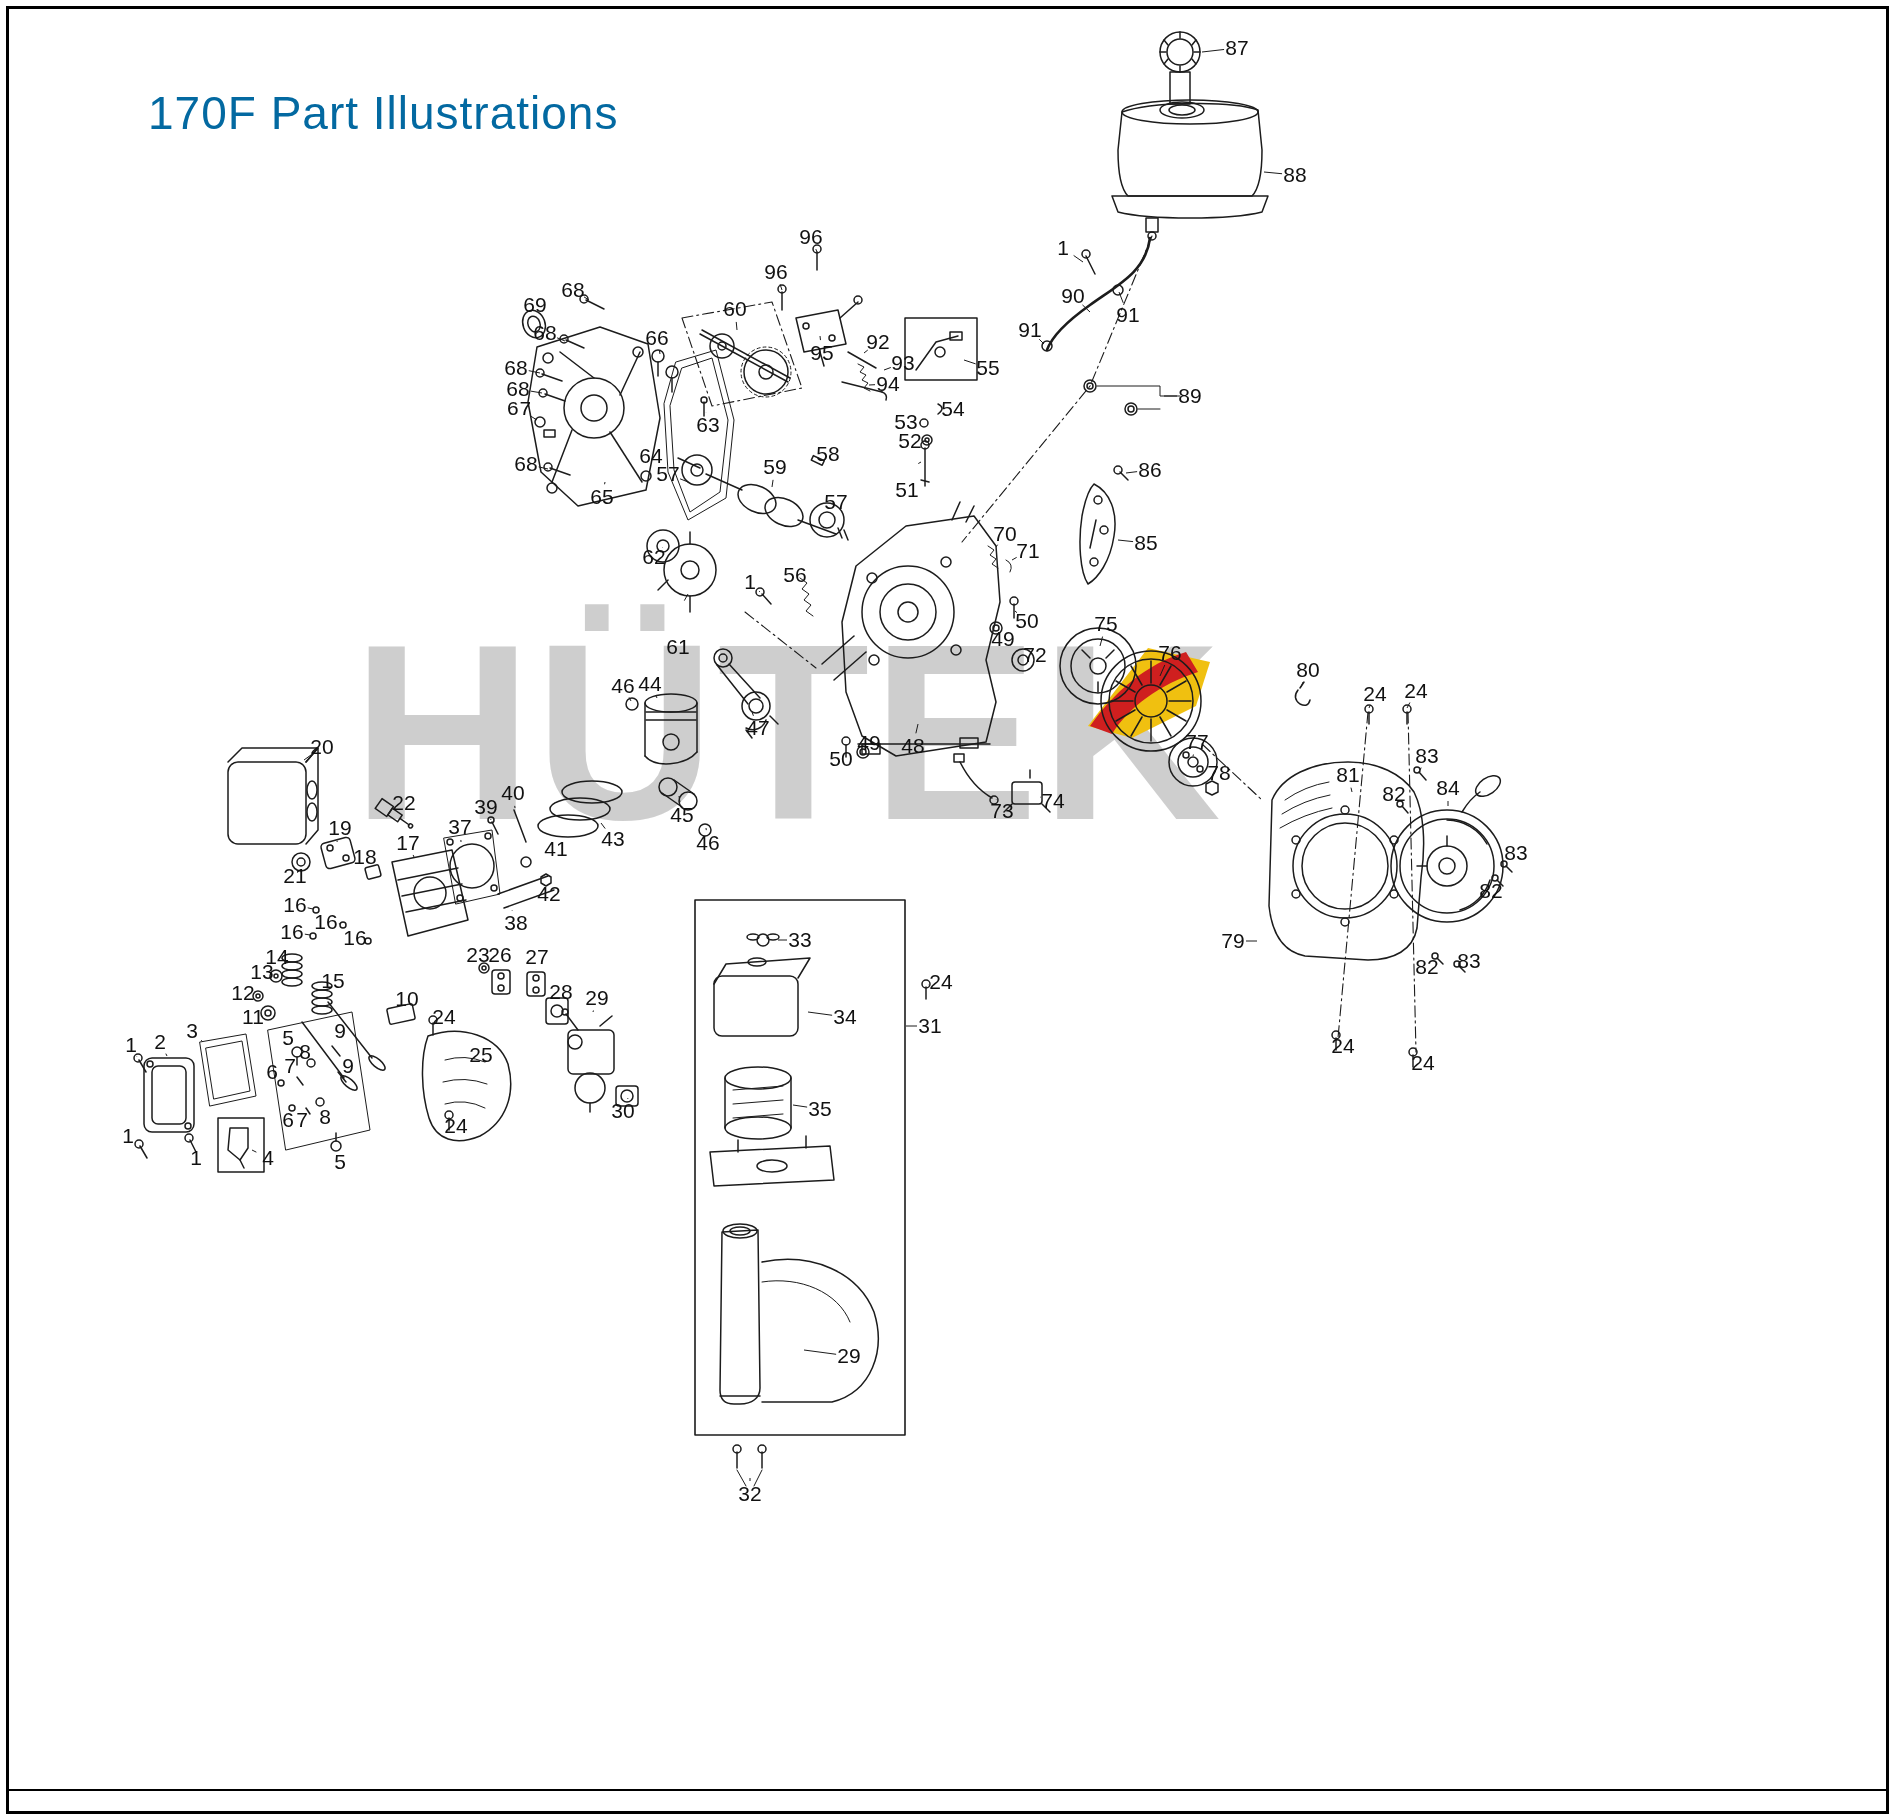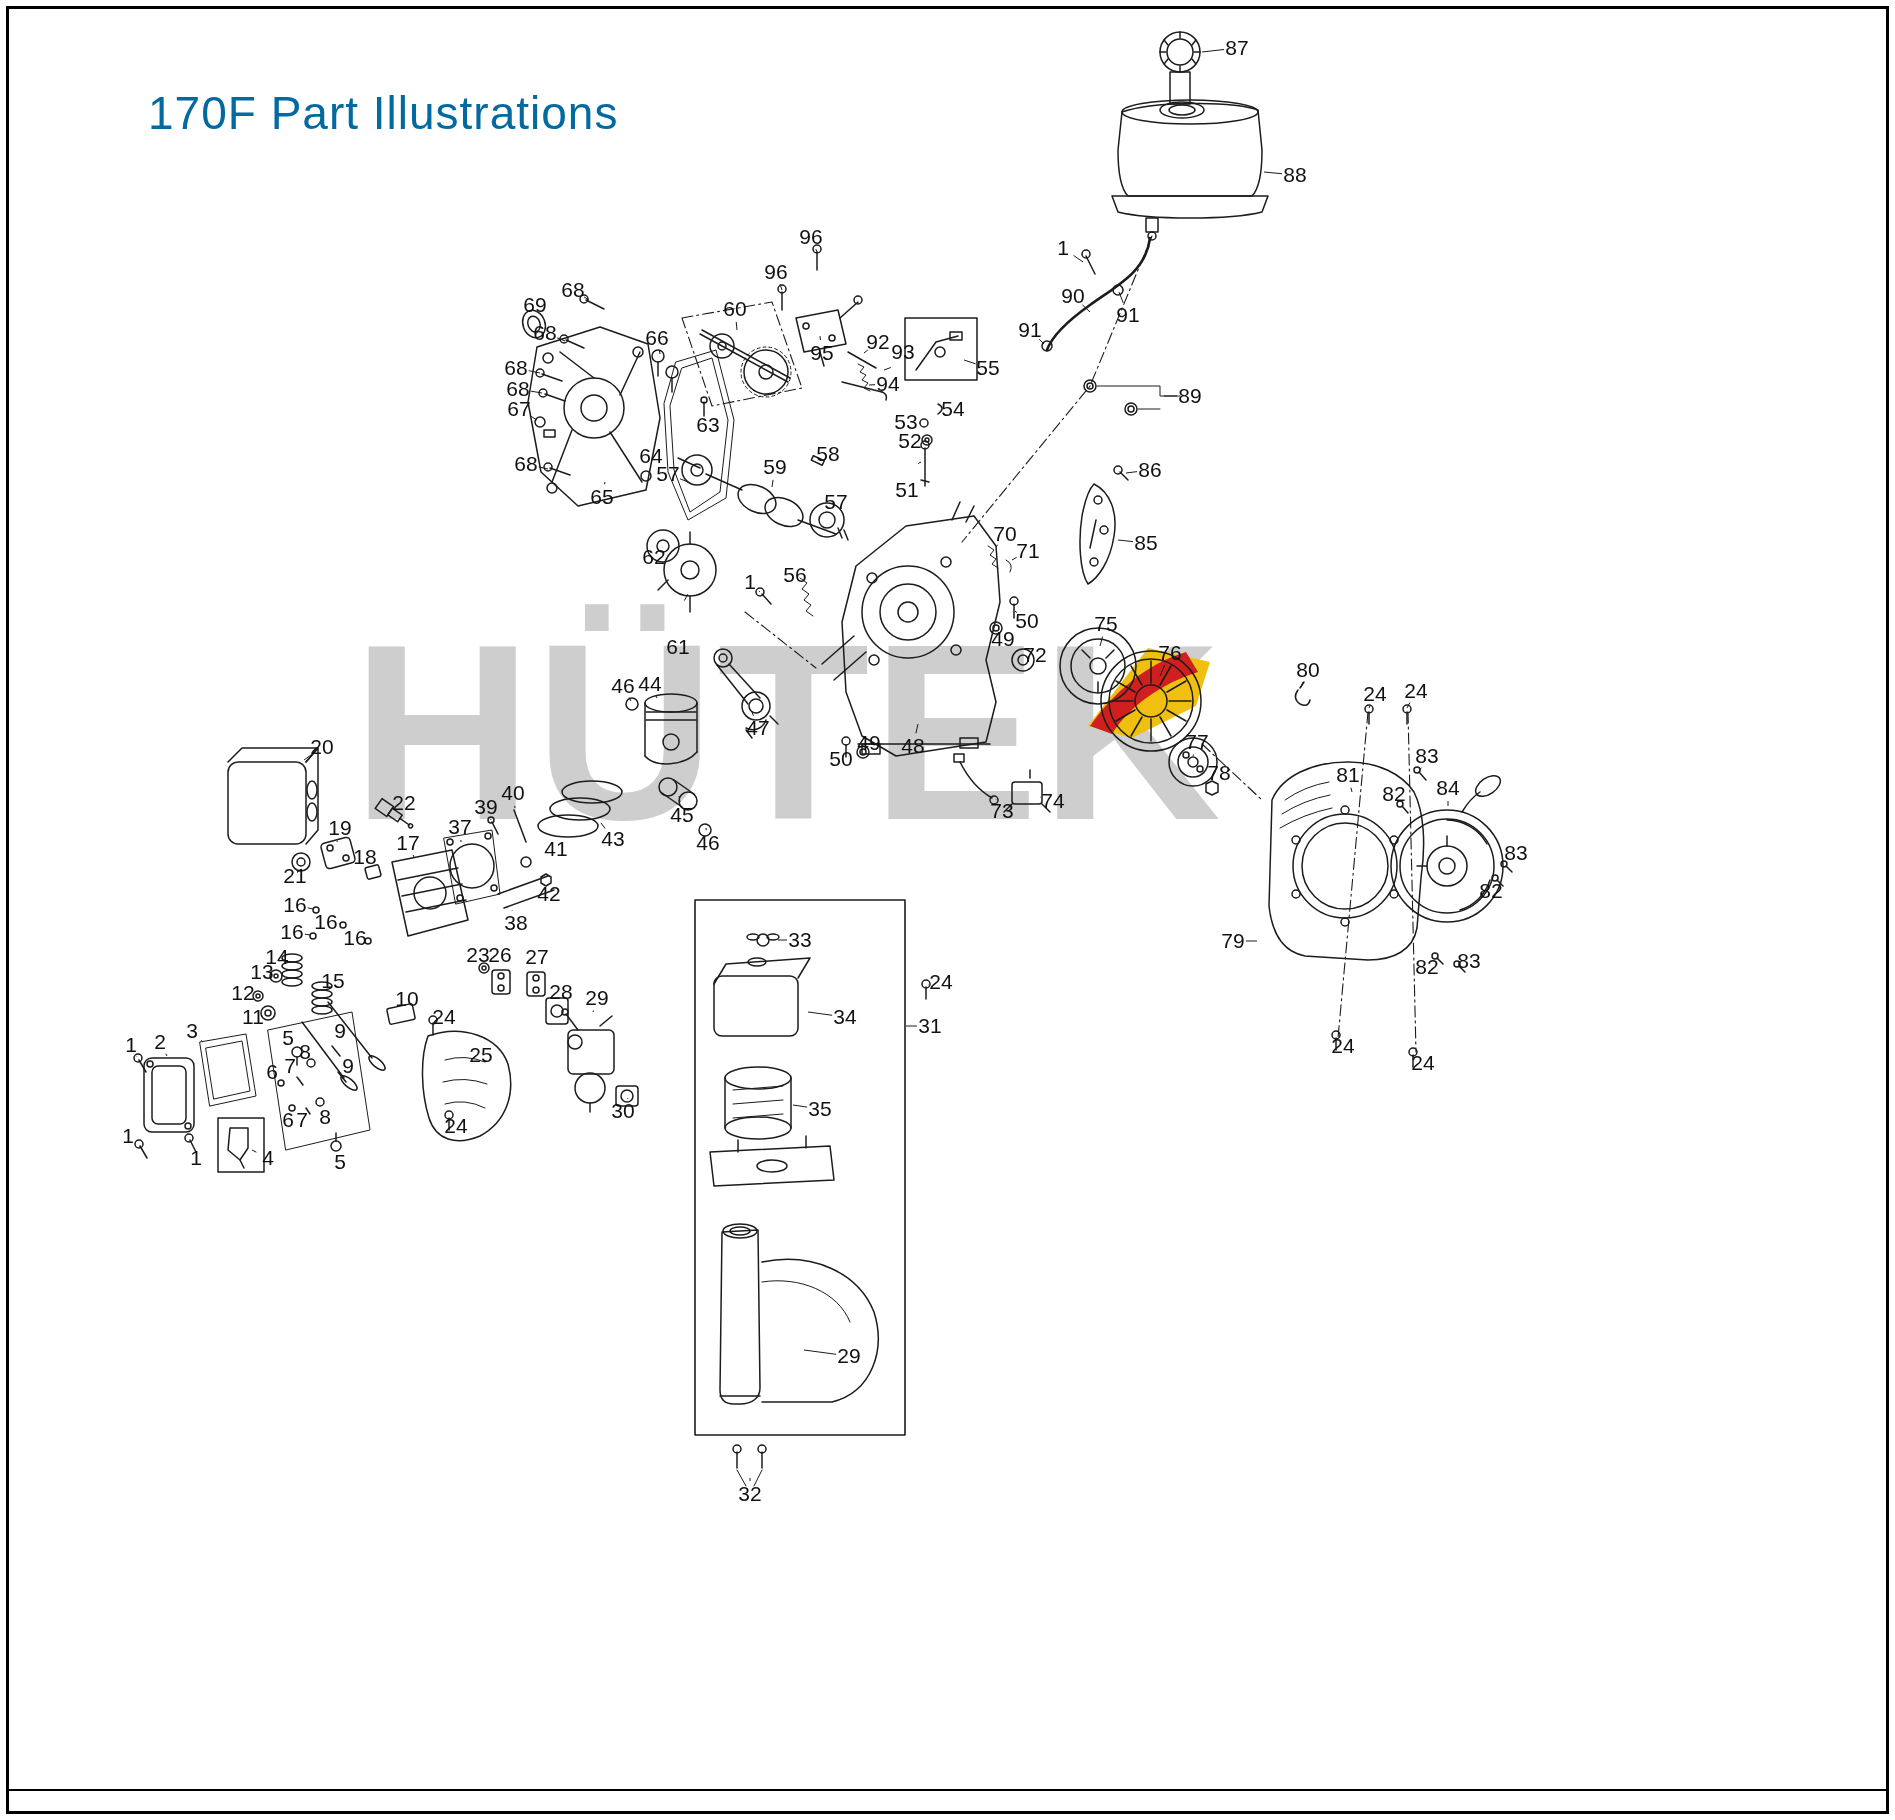--- a/index.html
+++ b/index.html
@@ -626,26 +626,26 @@
       <div class="callout" style="left: 1128px; top: 315px;">91</div>
       <div class="callout" style="left: 1030px; top: 330px;">91</div>
       <div class="callout" style="left: 811px; top: 237px;">96</div>
       <div class="callout" style="left: 776px; top: 272px;">96</div>
       <div class="callout" style="left: 573px; top: 290px;">68</div>
       <div class="callout" style="left: 535px; top: 305px;">69</div>
       <div class="callout" style="left: 545px; top: 333px;">68</div>
       <div class="callout" style="left: 735px; top: 309px;">60</div>
       <div class="callout" style="left: 822px; top: 353px;">95</div>
       <div class="callout" style="left: 878px; top: 342px;">92</div>
-      <div class="callout" style="left: 903px; top: 352px;">93</div>
+      <div class="callout" style="left: 903px; top: 363px;">93</div>
       <div class="callout" style="left: 988px; top: 368px;">55</div>
       <div class="callout" style="left: 516px; top: 368px;">68</div>
       <div class="callout" style="left: 888px; top: 384px;">94</div>
       <div class="callout" style="left: 518px; top: 389px;">68</div>
-      <div class="callout" style="left: 519px; top: 409px;">67</div>
+      <div class="callout" style="left: 519px; top: 409px; font-family: Liberation Mono, monospace;">67</div>
       <div class="callout" style="left: 657px; top: 338px;">66</div>
       <div class="callout" style="left: 953px; top: 409px;">54</div>
       <div class="callout" style="left: 906px; top: 422px;">53</div>
       <div class="callout" style="left: 910px; top: 441px;">52</div>
       <div class="callout" style="left: 1190px; top: 396px;">89</div>
       <div class="callout" style="left: 708px; top: 425px;">63</div>
       <div class="callout" style="left: 907px; top: 470px; margin-top: 20px;">51</div>
       <div class="callout" style="left: 526px; top: 464px;">68</div>
       <div class="callout" style="left: 651px; top: 456px;">64</div>
       <div class="callout" style="left: 668px; top: 474px;">57</div>

